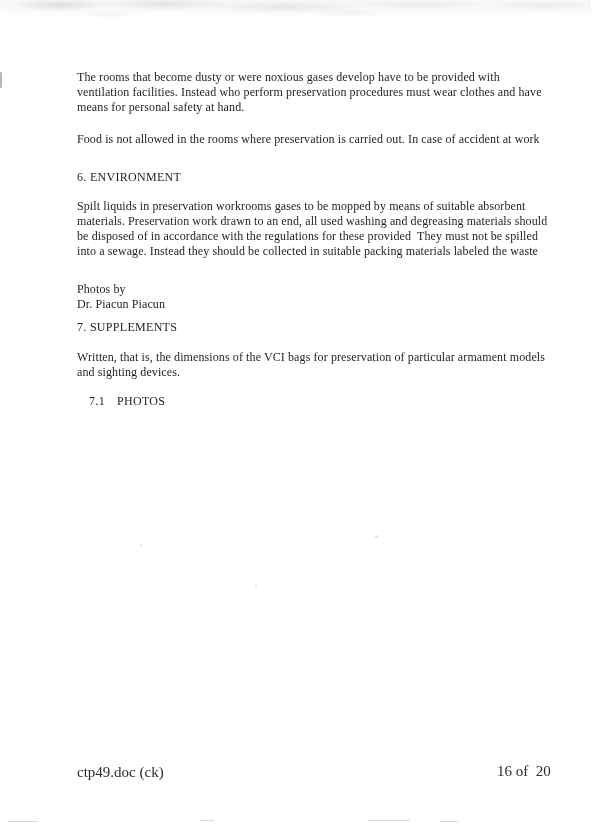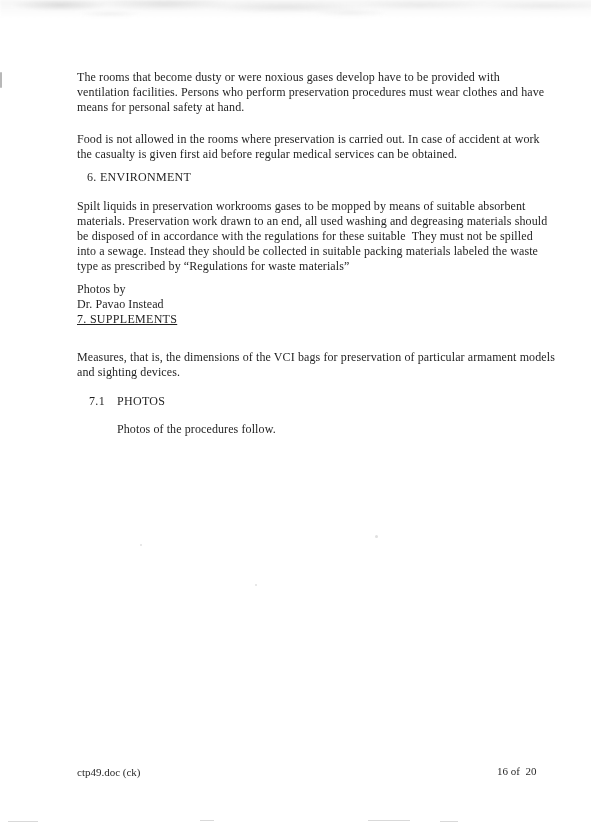--- a/index.html
+++ b/index.html
@@ -54,32 +54,32 @@
     position: absolute;
     left: 77px;
     font-size: 12px;
     line-height: 15px;
     letter-spacing: 0.1px;
   }
   .line { white-space: pre; }
   .heading { letter-spacing: 0.3px; }
   #p1 { top: 70px; }
   #p2 { top: 132px; }
-  #h1 { top: 170px; margin-left: 10px; }
+  #h1 { top: 170px; }
   #p3 { top: 199px; }
   #byline { top: 282px; }
-  #h2 { top: 312px; text-decoration: underline; }
+  #h2 { top: 320px; }
   #p4 { top: 350px; }
   #h3 { top: 394px; }
   #h3 .h3-num { display: inline-block; width: 40px; text-align: center; }
   #p5 { top: 422px; left: 117px; }
 
   .footer-left, .footer-right {
     position: absolute;
-    font-size: 11px;
+    font-size: 15px;
     line-height: 12px;
     white-space: pre;
     color: #2a2a2a;
   }
   .footer-left  { left: 77px;  top: 766px; }
   .footer-right { left: 497px; top: 765px; }
 </style>
 </head>
 <body>
 
@@ -90,53 +90,50 @@
   <div class="speck s1"></div>
   <div class="speck s2"></div>
   <div class="speck s3"></div>
   <div class="dash d1"></div>
   <div class="dash d2"></div>
   <div class="dash d3"></div>
   <div class="dash d4"></div>
 
   <div class="block" id="p1">
     <div class="line">The rooms that become dusty or were noxious gases develop have to be provided with</div>
-    <div class="line">ventilation facilities. Persons who perform preservation procedures must wear clothes and have</div>
+    <div class="line">ventilation facilities. Instead who perform preservation procedures must wear clothes and have</div>
     <div class="line">means for personal safety at hand.</div>
   </div>
 
   <div class="block" id="p2">
     <div class="line">Food is not allowed in the rooms where preservation is carried out. In case of accident at work</div>
-    <div class="line">the casualty is given first aid before regular medical services can be obtained.</div>
   </div>
 
   <div class="block heading" id="h1">6. ENVIRONMENT</div>
 
   <div class="block" id="p3">
     <div class="line">Spilt liquids in preservation workrooms gases to be mopped by means of suitable absorbent</div>
     <div class="line">materials. Preservation work drawn to an end, all used washing and degreasing materials should</div>
-    <div class="line">be disposed of in accordance with the regulations for these suitable  They must not be spilled</div>
+    <div class="line">be disposed of in accordance with the regulations for these provided  They must not be spilled</div>
     <div class="line">into a sewage. Instead they should be collected in suitable packing materials labeled the waste</div>
-    <div class="line">type as prescribed by “Regulations for waste materials”</div>
   </div>
 
   <div class="block" id="byline">
     <div class="line">Photos by</div>
-    <div class="line">Dr. Pavao Instead</div>
+    <div class="line">Dr. Piacun Piacun</div>
   </div>
 
   <div class="block heading" id="h2">7. SUPPLEMENTS</div>
 
   <div class="block" id="p4">
-    <div class="line">Measures, that is, the dimensions of the VCI bags for preservation of particular armament models</div>
+    <div class="line">Written, that is, the dimensions of the VCI bags for preservation of particular armament models</div>
     <div class="line">and sighting devices.</div>
   </div>
 
   <div class="block heading" id="h3">
     <span class="h3-num">7.1</span><span>PHOTOS</span>
   </div>
 
-  <div class="block" id="p5">Photos of the procedures follow.</div>
 
   <div class="footer-left">ctp49.doc (ck)</div>
   <div class="footer-right">16 of  20</div>
 
 </div>
 
 </body></html>

